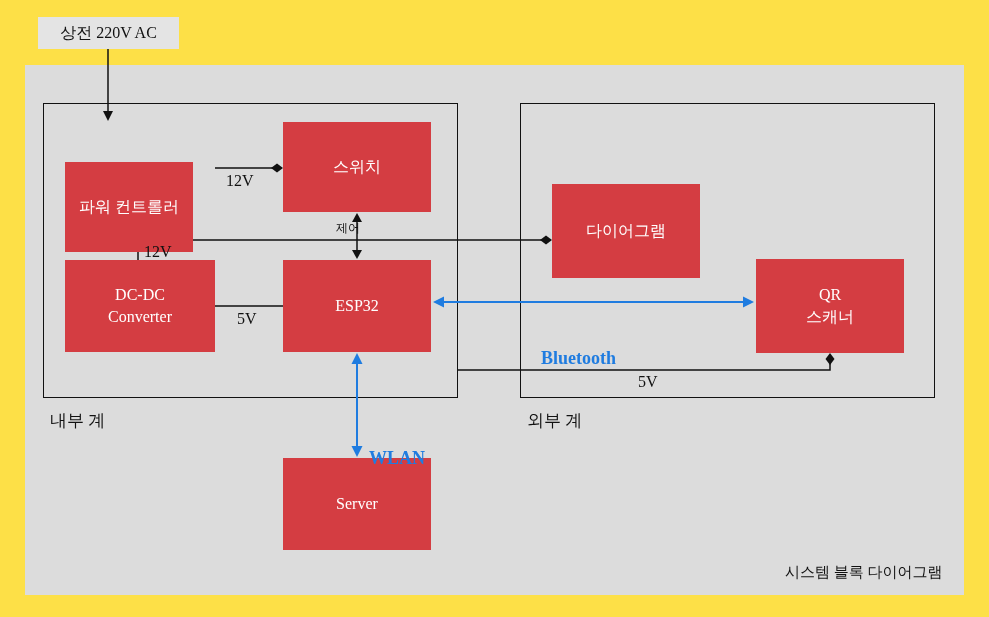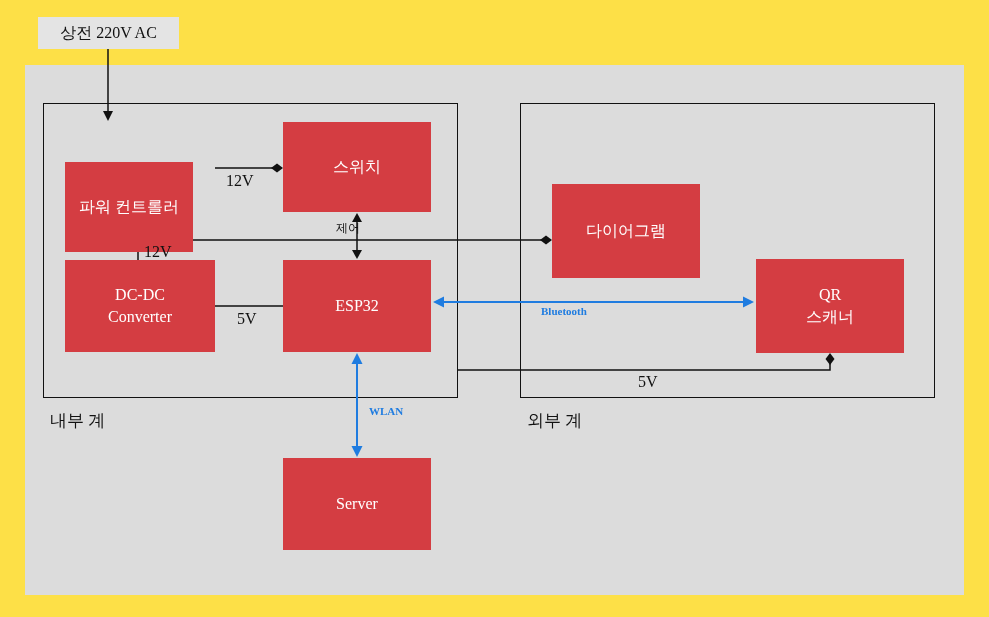--- a/index.html
+++ b/index.html
@@ -36,21 +36,21 @@
   #n-lock   { left:552px; top:184px; width:148px; height:94px; }
   #n-qr     { left:756px; top:259px; width:148px; height:94px; }
   #n-server { left:283px; top:458px; width:148px; height:92px; }
   .wires { position:absolute; left:0; top:0; pointer-events:none; }
   .edge-label { position:absolute; font-size:16px; }
   #l-12v-h  { left:226px; top:172px; }
   #l-12v-v  { left:144px; top:243px; }
   #l-ctl    { left:321px; top:220px; font-size:12px;margin-left:15px; }
   #l-5v     { left:237px; top:310px; }
   #l-5v-b   { left:638px; top:373px; }
-  .blue-label { position:absolute; font-size:11px; font-weight:bold; color:#1f7ce0; }
+  .blue-label { position:absolute; font-size:18px; font-weight:bold; color:#1f7ce0;margin-top:43px; }
   #l-bt   { left:541px; top:305px; }
   #l-wlan { left:369px; top:405px; }
   .caption { position:absolute; left:785px; top:563px; font-size:15px; }
 </style>
 </head>
 <body>
 
 <div class="canvas">
 
   <div class="panel"></div>
@@ -120,14 +120,15 @@
   <div class="group-label outer">외부 계</div>
 
   <div class="edge-label" id="l-12v-h">12V</div>
   <div class="edge-label" id="l-12v-v">12V</div>
   <div class="edge-label" id="l-ctl">제어</div>
   <div class="edge-label" id="l-5v">5V</div>
   <div class="edge-label" id="l-5v-b">5V</div>
   <div class="blue-label" id="l-bt">Bluetooth</div>
   <div class="blue-label" id="l-wlan">WLAN</div>
 
+  <div class="caption">시스템 블록 다이어그램</div>
 
 </div>
 
 </body></html>

